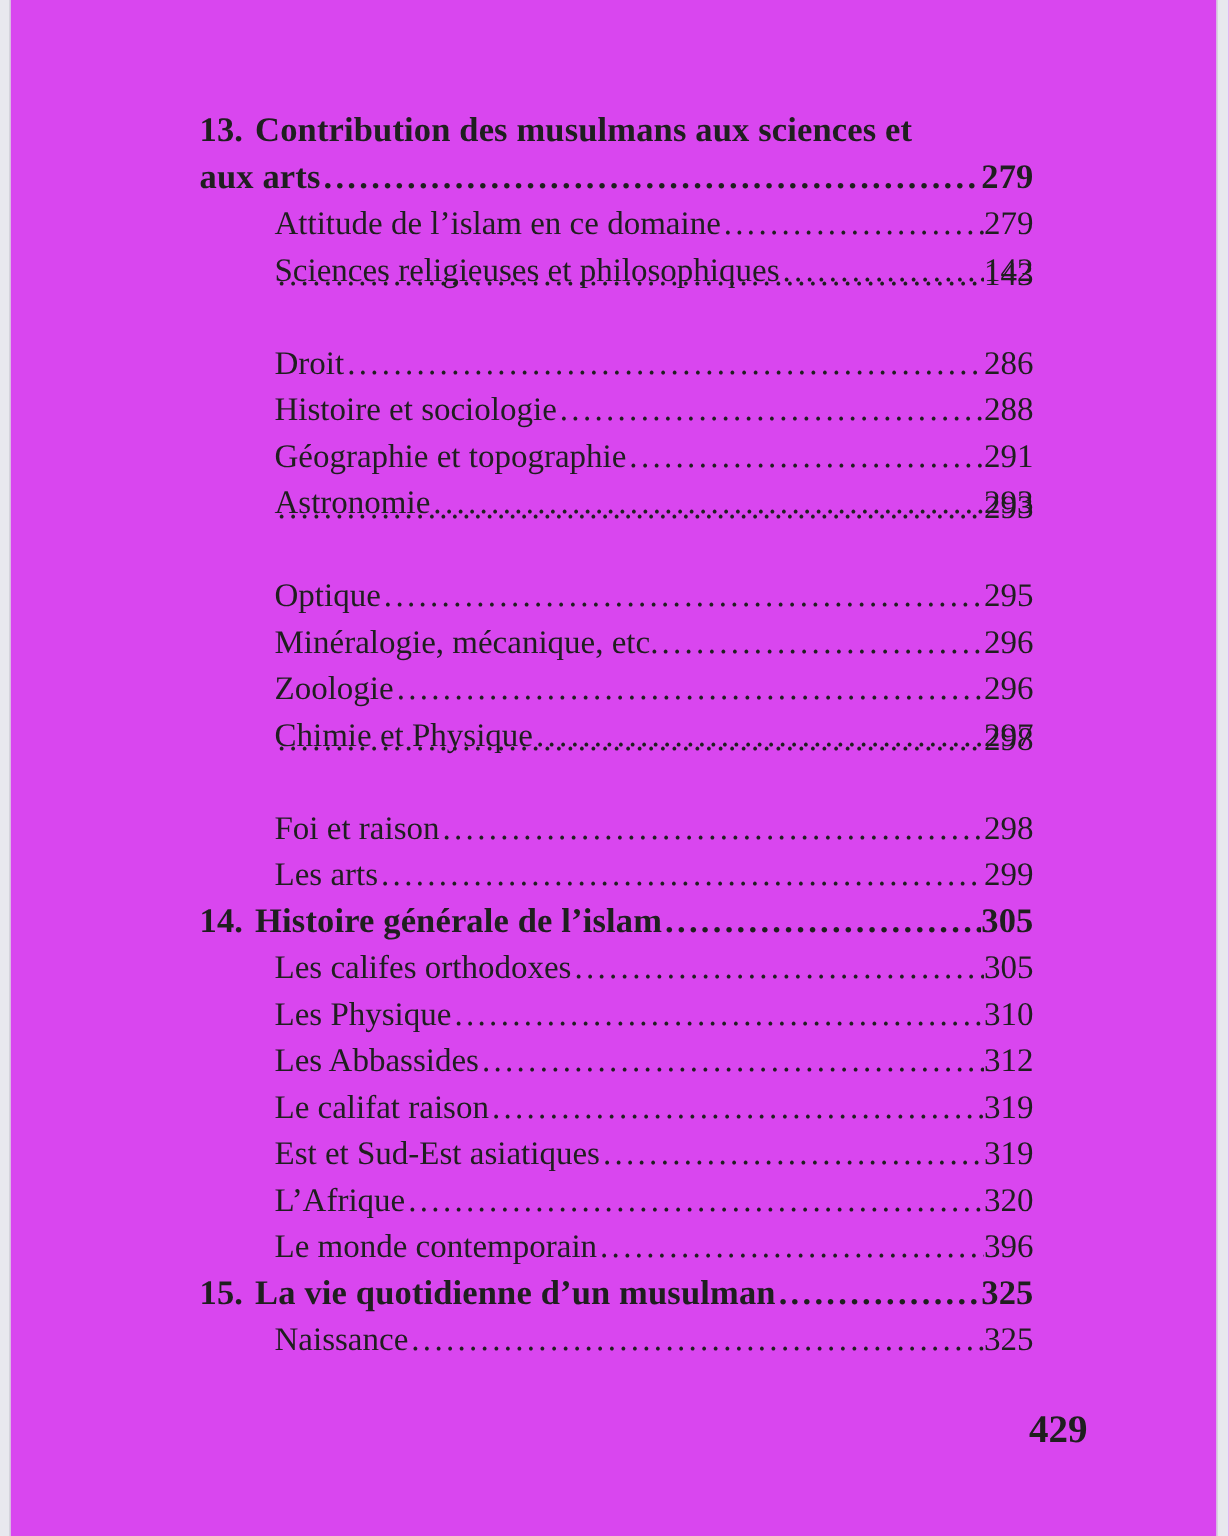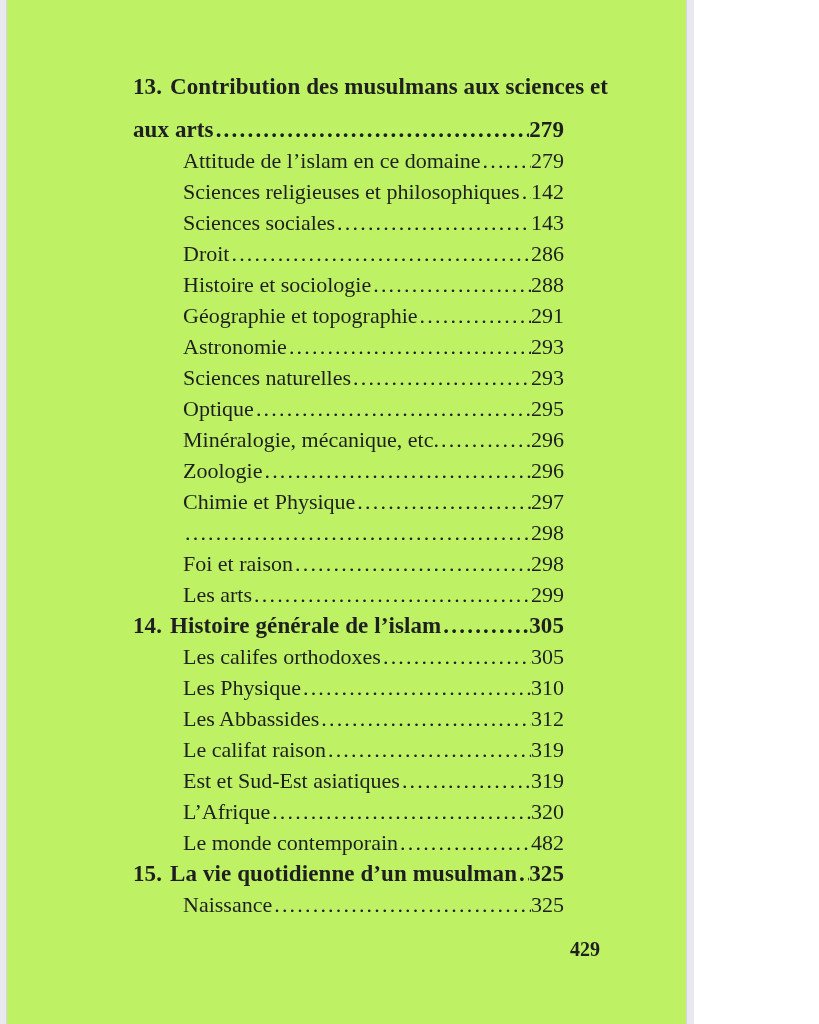--- a/index.html
+++ b/index.html
@@ -8,23 +8,23 @@
   }
   body {
     width: 819px;
     height: 1024px;
     background: #ffffff;
     font-family: "Liberation Serif", "DejaVu Serif", serif;
     overflow: hidden;
   }
   .page {
     position: relative;
-    width: 694px;
+    width: 819px;
     height: 1024px;
-    background: #bef264;
+    background: #d946ef;
   }
   .edge {
     position: absolute;
     top: 0;
     bottom: 0;
   }
   .edge-left {
     left: 0;
     width: 6px;
     background: #e8e8ee;
@@ -70,28 +70,27 @@
     flex: 1 1 auto;
     overflow: hidden;
     margin-left: 2px;
   }
   .leader::after {
     content: "..................................................................................................................................";
     letter-spacing: 2.2px;
   }
   .pagenum {
     flex: 0 0 auto;
-    margin-top: 40px;
   }
   .folio {
     position: absolute;
     right: 94px;
     top: 938px;
     font-weight: 700;
-    font-size: 20px;
+    font-size: 26px;
     color: #1f1f1f;
   }
 </style>
 </head>
 <body>
 
 <div class="page">
   <div class="edge edge-left"></div>
   <div class="edge edge-right"></div>
   <main class="toc">
@@ -108,21 +107,20 @@
         <span class="label">Attitude de l’islam en ce domaine</span>
         <span class="leader"></span>
         <span class="pagenum">279</span>
       </div>
       <div class="row entry">
         <span class="label">Sciences religieuses et philosophiques</span>
         <span class="leader"></span>
         <span class="pagenum">142</span>
       </div>
       <div class="row entry">
-        <span class="label">Sciences sociales</span>
         <span class="leader"></span>
         <span class="pagenum">143</span>
       </div>
       <div class="row entry">
         <span class="label">Droit</span>
         <span class="leader"></span>
         <span class="pagenum">286</span>
       </div>
       <div class="row entry">
         <span class="label">Histoire et sociologie</span>
@@ -133,21 +131,20 @@
         <span class="label">Géographie et topographie</span>
         <span class="leader"></span>
         <span class="pagenum">291</span>
       </div>
       <div class="row entry">
         <span class="label">Astronomie</span>
         <span class="leader"></span>
         <span class="pagenum">293</span>
       </div>
       <div class="row entry">
-        <span class="label">Sciences naturelles</span>
         <span class="leader"></span>
         <span class="pagenum">293</span>
       </div>
       <div class="row entry">
         <span class="label">Optique</span>
         <span class="leader"></span>
         <span class="pagenum">295</span>
       </div>
       <div class="row entry">
         <span class="label">Minéralogie, mécanique, etc.</span>
@@ -210,21 +207,21 @@
         <span class="pagenum">319</span>
       </div>
       <div class="row entry">
         <span class="label">L’Afrique</span>
         <span class="leader"></span>
         <span class="pagenum">320</span>
       </div>
       <div class="row entry">
         <span class="label">Le monde contemporain</span>
         <span class="leader"></span>
-        <span class="pagenum">482</span>
+        <span class="pagenum">396</span>
       </div>
       <div class="row chapter">
         <span class="num">15.</span>
         <span class="label">La vie quotidienne d’un musulman</span>
         <span class="leader"></span>
         <span class="pagenum">325</span>
       </div>
       <div class="row entry">
         <span class="label">Naissance</span>
         <span class="leader"></span>

